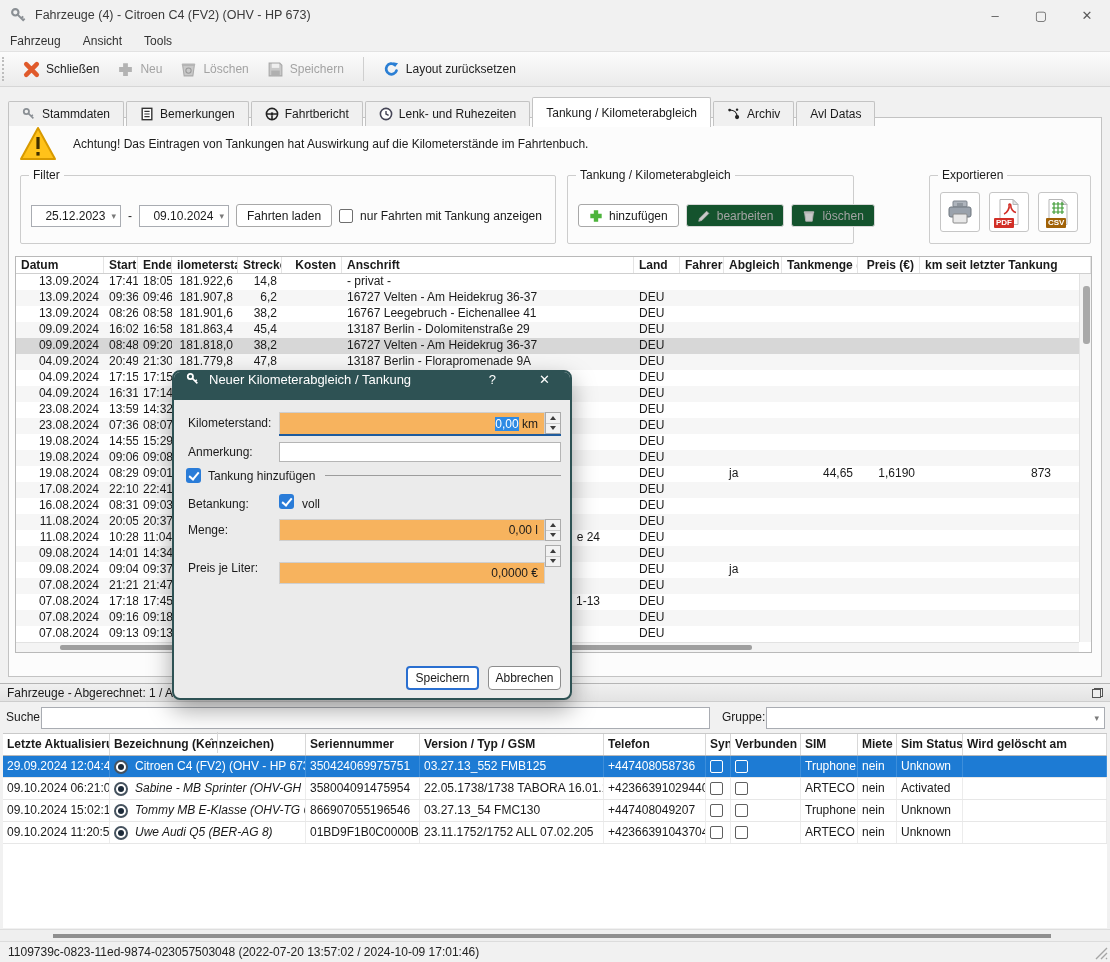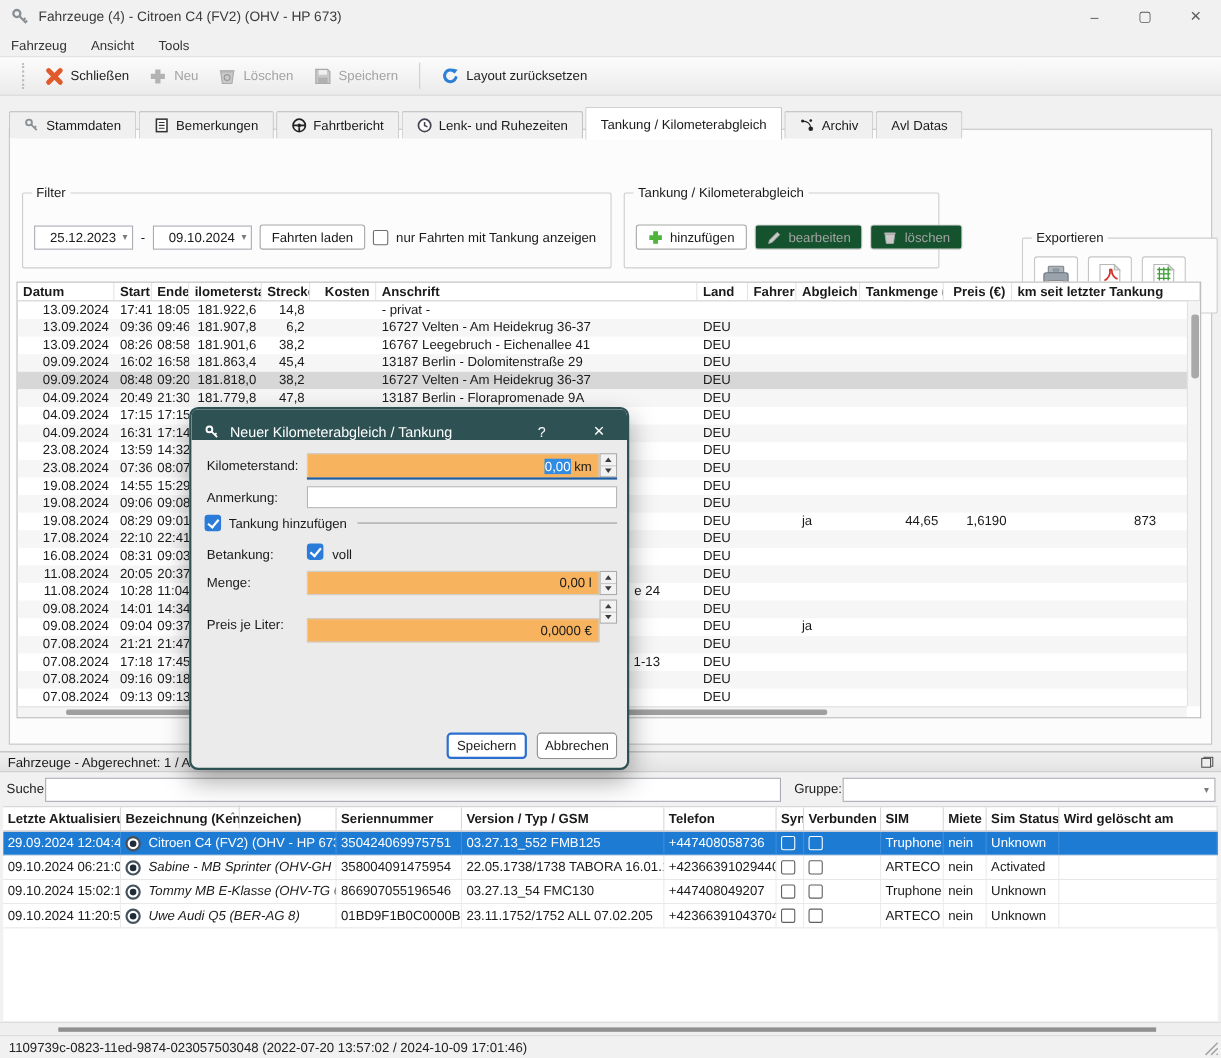--- a/index.html
+++ b/index.html
@@ -13,21 +13,21 @@
   .win-controls { margin-left:auto; display:flex; }
   .win-btn { width:46px; height:30px; display:flex; align-items:center; justify-content:center;
              color:#5a5a5a; font-size:13px; }
 
   
   #menubar { height:21px; display:flex; gap:22px; align-items:center; padding-left:10px; color:#333; }
 
   
   #toolbar { height:36px; background:linear-gradient(#fcfcfc,#ebebeb);
              border-top:1px solid #e2e2e2; border-bottom:1px solid #d6d6d6;
-             display:flex; align-items:center; padding-left:18px; }
+             display:flex; align-items:center; padding-left:0; }
   .tb-grip { width:4px; height:24px; border-left:2px dotted #bdbdbd; margin:0 8px 0 2px; }
   .tb-btn { display:flex; align-items:center; gap:6px; padding:4px 9px; color:#222; }
   .tb-btn.disabled { color:#a3a3a3; }
   .tb-sep { width:1px; height:24px; background:#cfcfcf; margin:0 10px; }
   .ic16 { width:17px; height:17px; flex:0 0 auto; }
   .ic14 { width:14px; height:14px; flex:0 0 auto; }
 
   
   #tabbar { display:flex; align-items:flex-end; padding-left:8px; margin-top:9px; height:30px;
             position:relative; z-index:3; }
@@ -37,21 +37,21 @@
   .tab.active { background:#fff; height:30px; margin-bottom:-1px; z-index:4; }
 
   
   #main-panel { position:absolute; left:8px; top:117px; width:1094px; height:560px;
                 background:#fcfcfc; border:1px solid #c3c3c3; z-index:2; }
   #warning { position:absolute; left:10px; top:8px; display:flex; align-items:center; gap:16px; }
   .group { position:absolute; border:1px solid #cdcdcd; border-radius:2px; background:#fcfcfc; }
   .group > .legend { position:absolute; top:-8px; left:8px; background:#fcfcfc; padding:0 4px; }
   #filter-group  { left:11px;  top:57px; width:536px; height:69px; }
   #action-group  { left:558px; top:57px; width:287px; height:69px; }
-  #export-group  { left:920px; top:57px; width:178px; height:69px;margin-top:41px; }
+  #export-group  { left:920px; top:57px; width:162px; height:69px; }
   .group-row { position:absolute; left:10px; top:28px; display:flex; align-items:center; gap:7px; }
 
   .select { border:1px solid #a9acb2; background:#fff; height:22px; display:inline-flex;
             align-items:center; padding:0 4px; }
   .select .val { text-align:right; }
   .chev { color:#7a7a7a; font-size:9px; margin-left:6px; }
   .btn { border:1px solid #a8a8a8; background:#fff; border-radius:3px; height:23px;
          padding:0 10px; display:inline-flex; align-items:center; gap:6px; }
   .btn.disabled { border-color:#d8d8d8; background:#14532d; color:#a3a3a3; }
   .checkbox { width:14px; height:14px; border:1px solid #6e6e6e; background:#fff;
@@ -132,21 +132,21 @@
   
   #statusbar { position:absolute; left:0; top:941px; width:1110px; height:21px; background:#f1f1f1;
                border-top:1px solid #dcdcdc; display:flex; align-items:center; padding-left:8px;
                color:#222; }
   #resize-grip { position:absolute; right:2px; bottom:2px; }
 
   
   #dialog { position:absolute; left:172px; top:370px; width:400px; height:330px; background:#ebebeb;
             border:2px solid #2e5254; border-radius:8px; box-shadow:0 10px 24px rgba(0,0,0,.35);
             z-index:10; overflow:hidden; }
-  #dlg-title { height:28px; background:#2e5254; color:#fff; display:flex; align-items:flex-end; gap:9px;
+  #dlg-title { height:28px; background:#2e5254; color:#fff; display:flex; align-items:flex-start; gap:9px;
                padding:0 12px; font-size:13px; }
   #dlg-help { margin-left:auto; font-size:13px; }
   #dlg-close { margin-left:34px; margin-right:8px; font-size:13px; }
   .f-label { position:absolute; left:14px; }
   .orange-input { position:absolute; left:105px; width:266px; height:22px; background:#f7b35e;
                   border:1px solid #cfcfcf; display:flex; align-items:center; justify-content:flex-end;
                   padding-right:6px; }
   .orange-input .seltxt { background:#2f8be4; color:#fff; }
   #km-input { top:40px; border-bottom:none; }
   #km-underline { position:absolute; left:105px; top:62px; width:282px; height:2px; background:#1f5c9e; }
@@ -270,20 +270,28 @@
     </svg>
     <span>Archiv</span>
   </div>
   <div class="tab">
     <span>Avl Datas</span>
   </div>
 </div>
 
 <div id="main-panel">
 
+  <div id="warning">
+    <svg width="38" height="36" viewBox="0 0 38 36">
+      <path d="M19 2 L36 33 H2 Z" fill="#ffc21a" stroke="#d89a00" stroke-width="2" stroke-linejoin="round"></path>
+      <rect x="17.4" y="11" width="3.2" height="12" fill="#402f00"></rect>
+      <rect x="17.4" y="26" width="3.2" height="3.6" fill="#402f00"></rect>
+    </svg>
+    <span>Achtung! Das Eintragen von Tankungen hat Auswirkung auf die Kilometerstände im Fahrtenbuch.</span>
+  </div>
 
   <div class="group" id="filter-group">
     <span class="legend">Filter</span>
     <div class="group-row">
       <span class="select" style="width:90px">
         <span class="val" style="flex:1">25.12.2023</span>
         <span class="chev">▾</span>
       </span>
       <span>-</span>
       <span class="select" style="width:90px">

